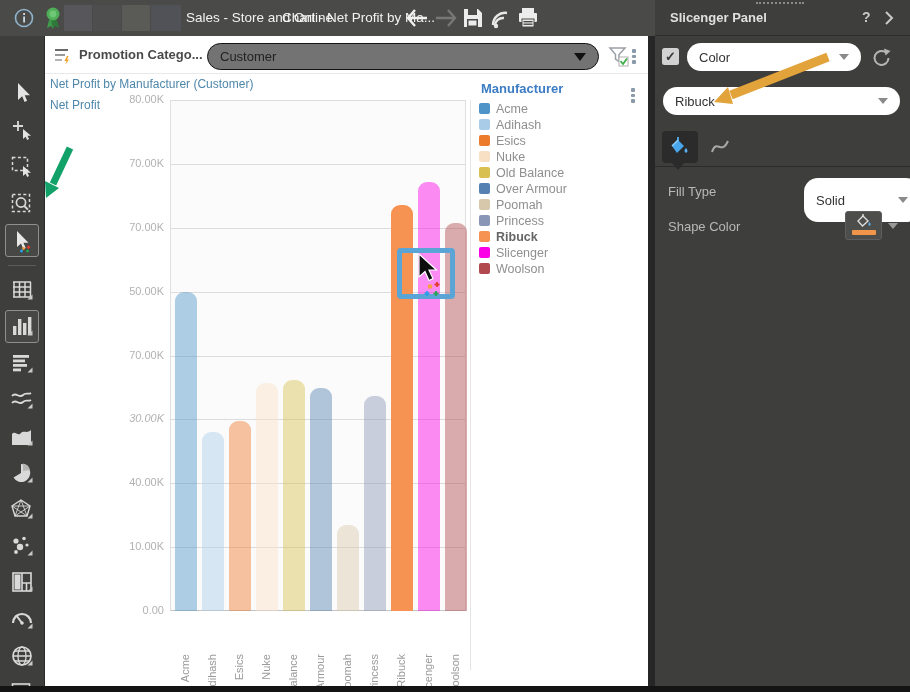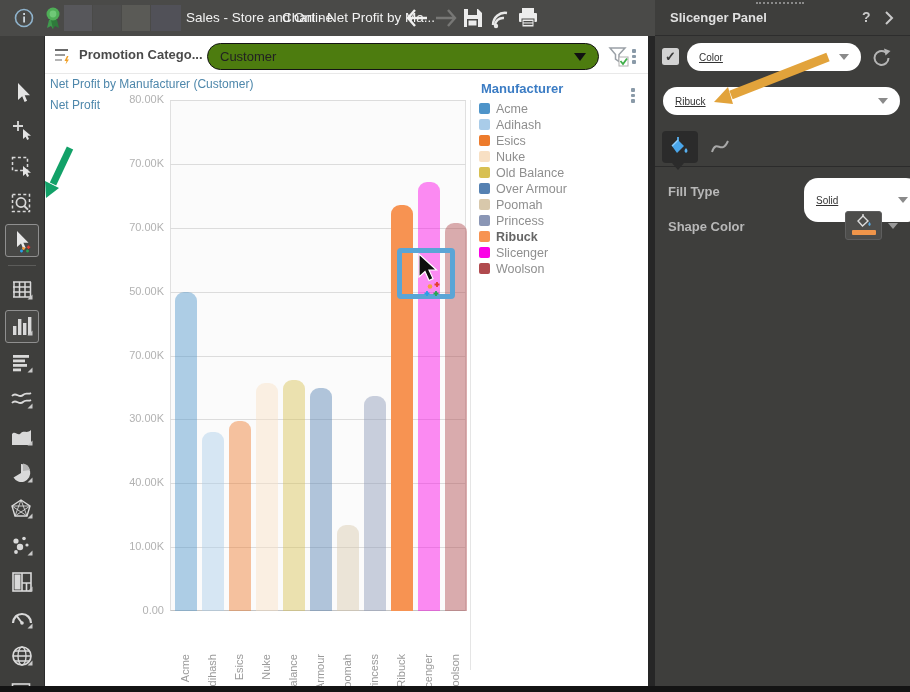--- a/index.html
+++ b/index.html
@@ -16,21 +16,21 @@
   
   #left-toolbar { left:0; top:36px; width:45px; height:656px; background:#3e3e3c; border-right:1px solid #2b2b2b; }
   .tool { position:absolute; left:5px; width:34px; height:33px; display:flex; align-items:center; justify-content:center; border-radius:3px; }
   .tool.selected { border:1px solid #8f8f8f; background:#474745; }
   .tool-divider { position:absolute; left:8px; width:28px; height:1px; background:#5c5c5a; }
 
   
   #content { left:45px; top:36px; width:603px; height:650px; background:#ffffff; }
   #selector-label { left:34px; top:11px; font-size:13px; font-weight:bold; color:#4a4a4a; }
   #selector-dd { left:162px; top:7px; width:392px; height:27px; border:1.6px solid #141414; border-radius:14px;
-                 background:#4d7c0f; display:flex; align-items:center; padding:0 12px; }
+                 background:#737373; display:flex; align-items:center; padding:0 12px; }
   #selector-dd span { font-size:13px; color:#222; flex:1; }
   .tri-black { width:0; height:0; border-left:6px solid transparent; border-right:6px solid transparent; border-top:8px solid #111; }
   .tri-gray  { width:0; height:0; border-left:5px solid transparent; border-right:5px solid transparent; border-top:6px solid #8a8a8a; }
   .kebab { display:flex; flex-direction:column; gap:2px; }
   .kebab i { width:3.5px; height:3.5px; background:#8a9aa8; border-radius:1px; }
   #selector-divider { left:0px; top:37px; width:603px; height:1px; background:#e9e9e9; }
 
   #chart-title  { left:5px; top:41px; font-size:12px; color:#4e87ab; }
   #metric-label { left:5px; top:62px; font-size:12px; color:#4e87ab; }
 
@@ -48,28 +48,28 @@
   .legend-label { font-size:12.5px; color:#8f8f8f; white-space:nowrap; }
   .legend-label.selected { font-weight:bold; color:#666; }
 
   
   #panel { left:655px; top:0; width:255px; height:692px; background:#3e3e3c; }
   #panel-grip { left:101px; top:2px; width:48px; height:4px; border-top:2px dotted #8a8a8a; }
   #panel-header { left:0; top:0; width:255px; height:36px; border-bottom:1px solid #2d2d2d; }
   #panel-title { left:15px; top:10px; font-size:13px; font-weight:bold; color:#e0e0e0; }
   #panel-help  { left:207px; top:9px; font-size:14px; font-weight:bold; color:#c9c9c9; }
   .dd { position:absolute; background:#fff; border-radius:14px; display:flex; align-items:center; padding:0 12px; }
-  .dd span { font-size:10px; color:#333; flex:1; white-space:nowrap;text-decoration:underline; }
+  .dd span { font-size:13px; color:#333; flex:1; white-space:nowrap; }
   #checkbox { left:7px; top:48px; width:17px; height:17px; background:#d2d2d2; border-radius:2.5px;
               display:flex; align-items:center; justify-content:center; color:#3a3a3a; font-size:13px; font-weight:bold; }
   .tab { position:absolute; top:131px; width:36px; height:32px; display:flex; align-items:center; justify-content:center; border-radius:4px; }
   .tab.selected { background:#2b2b2b; }
   #tab-divider { left:0; top:166px; width:255px; height:1px; background:#2b2b2b; }
   #tab-caret { left:17px; top:163px; width:0; height:0; border-left:6px solid transparent; border-right:6px solid transparent; border-top:7px solid #2b2b2b; }
-  .panel-label { position:absolute; left:13px; font-size:13px; color:#b8b8b8;font-weight:bold; }
+  .panel-label { position:absolute; left:13px; font-size:13px; color:#b8b8b8; }
   #shape-color-btn { left:190px; top:211px; width:37px; height:29px; background:#4d4d4b; border:1px solid #5e5e5e; border-radius:3px;
                      display:flex; flex-direction:column; align-items:center; justify-content:flex-end; padding-bottom:4px; }
   #shape-color-swatch { width:24px; height:5px; border-radius:1px; }
 
   #bottom-strip { left:0; top:686px; width:910px; height:6px; background:#141414; }
   #content-gap { left:648px; top:36px; width:7px; height:656px; background:#262626; }
 
   
   #selection-box { left:397px; top:248px; width:58px; height:51px; border:5px solid #5aa5d6; border-radius:4px; z-index:40; }
   #overlay-svg { left:0; top:0; z-index:50; pointer-events:none; }
@@ -294,21 +294,21 @@
         <div class="gridline" style="top: 320px;"></div>
         <div class="gridline" style="top: 256px;"></div>
         <div class="gridline" style="top: 192px;"></div>
         <div class="gridline" style="top: 128px;"></div>
         <div class="gridline" style="top: 64px;"></div>
       </div>
     <div id="ytick-layer">
         <div class="ytick" style="top: 568px;">0.00</div>
         <div class="ytick" style="top: 504px;">10.00K</div>
         <div class="ytick" style="top: 440px;">40.00K</div>
-        <div class="ytick" style="top: 376px;">30.00K</div>
+        <div class="ytick" style="top: 376px; font-style: italic;">30.00K</div>
         <div class="ytick" style="top: 313px;">70.00K</div>
         <div class="ytick" style="top: 249px;">50.00K</div>
         <div class="ytick" style="top: 185px;">70.00K</div>
         <div class="ytick" style="top: 121px;">70.00K</div>
         <div class="ytick" style="top: 57px;">80.00K</div>
       </div>
     <div id="bar-layer">
         <div class="abs bar" title="Acme" style="left: 130px; top: 256px; width: 22px; height: 319px; background: rgb(78, 148, 201); opacity: 0.45;"></div>
         <div class="abs bar" title="Adihash" style="left: 157px; top: 396px; width: 22px; height: 179px; background: rgb(169, 204, 233); opacity: 0.45;"></div>
         <div class="abs bar" title="Esics" style="left: 184px; top: 385px; width: 22px; height: 190px; background: rgb(237, 123, 44); opacity: 0.45;"></div>

